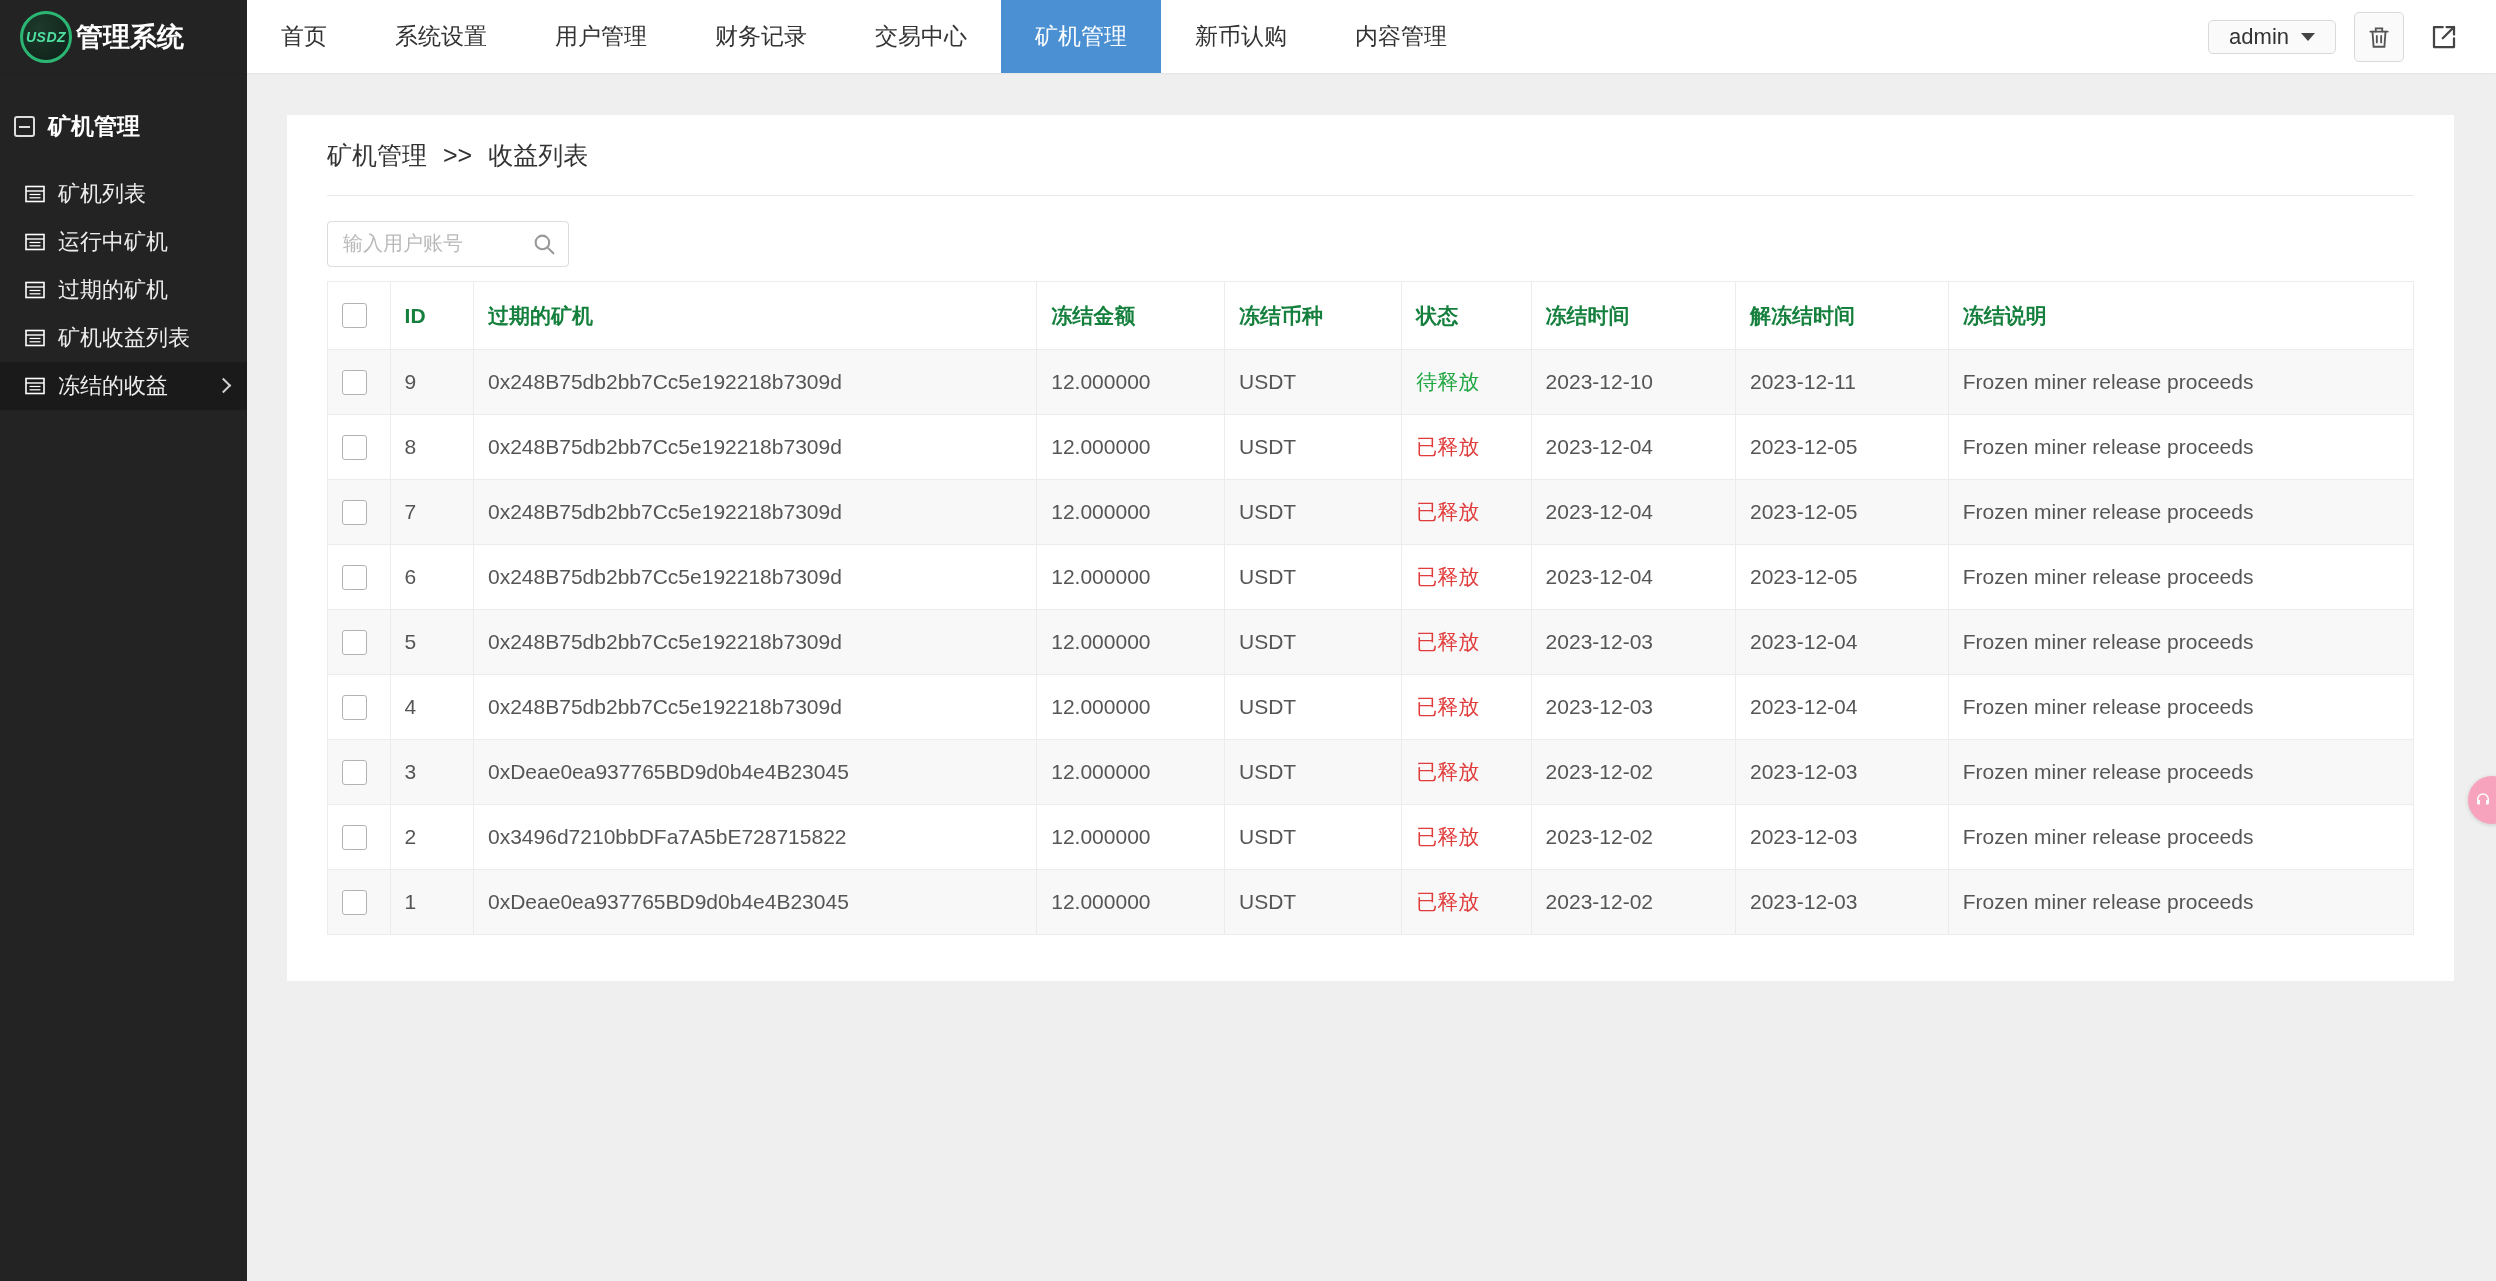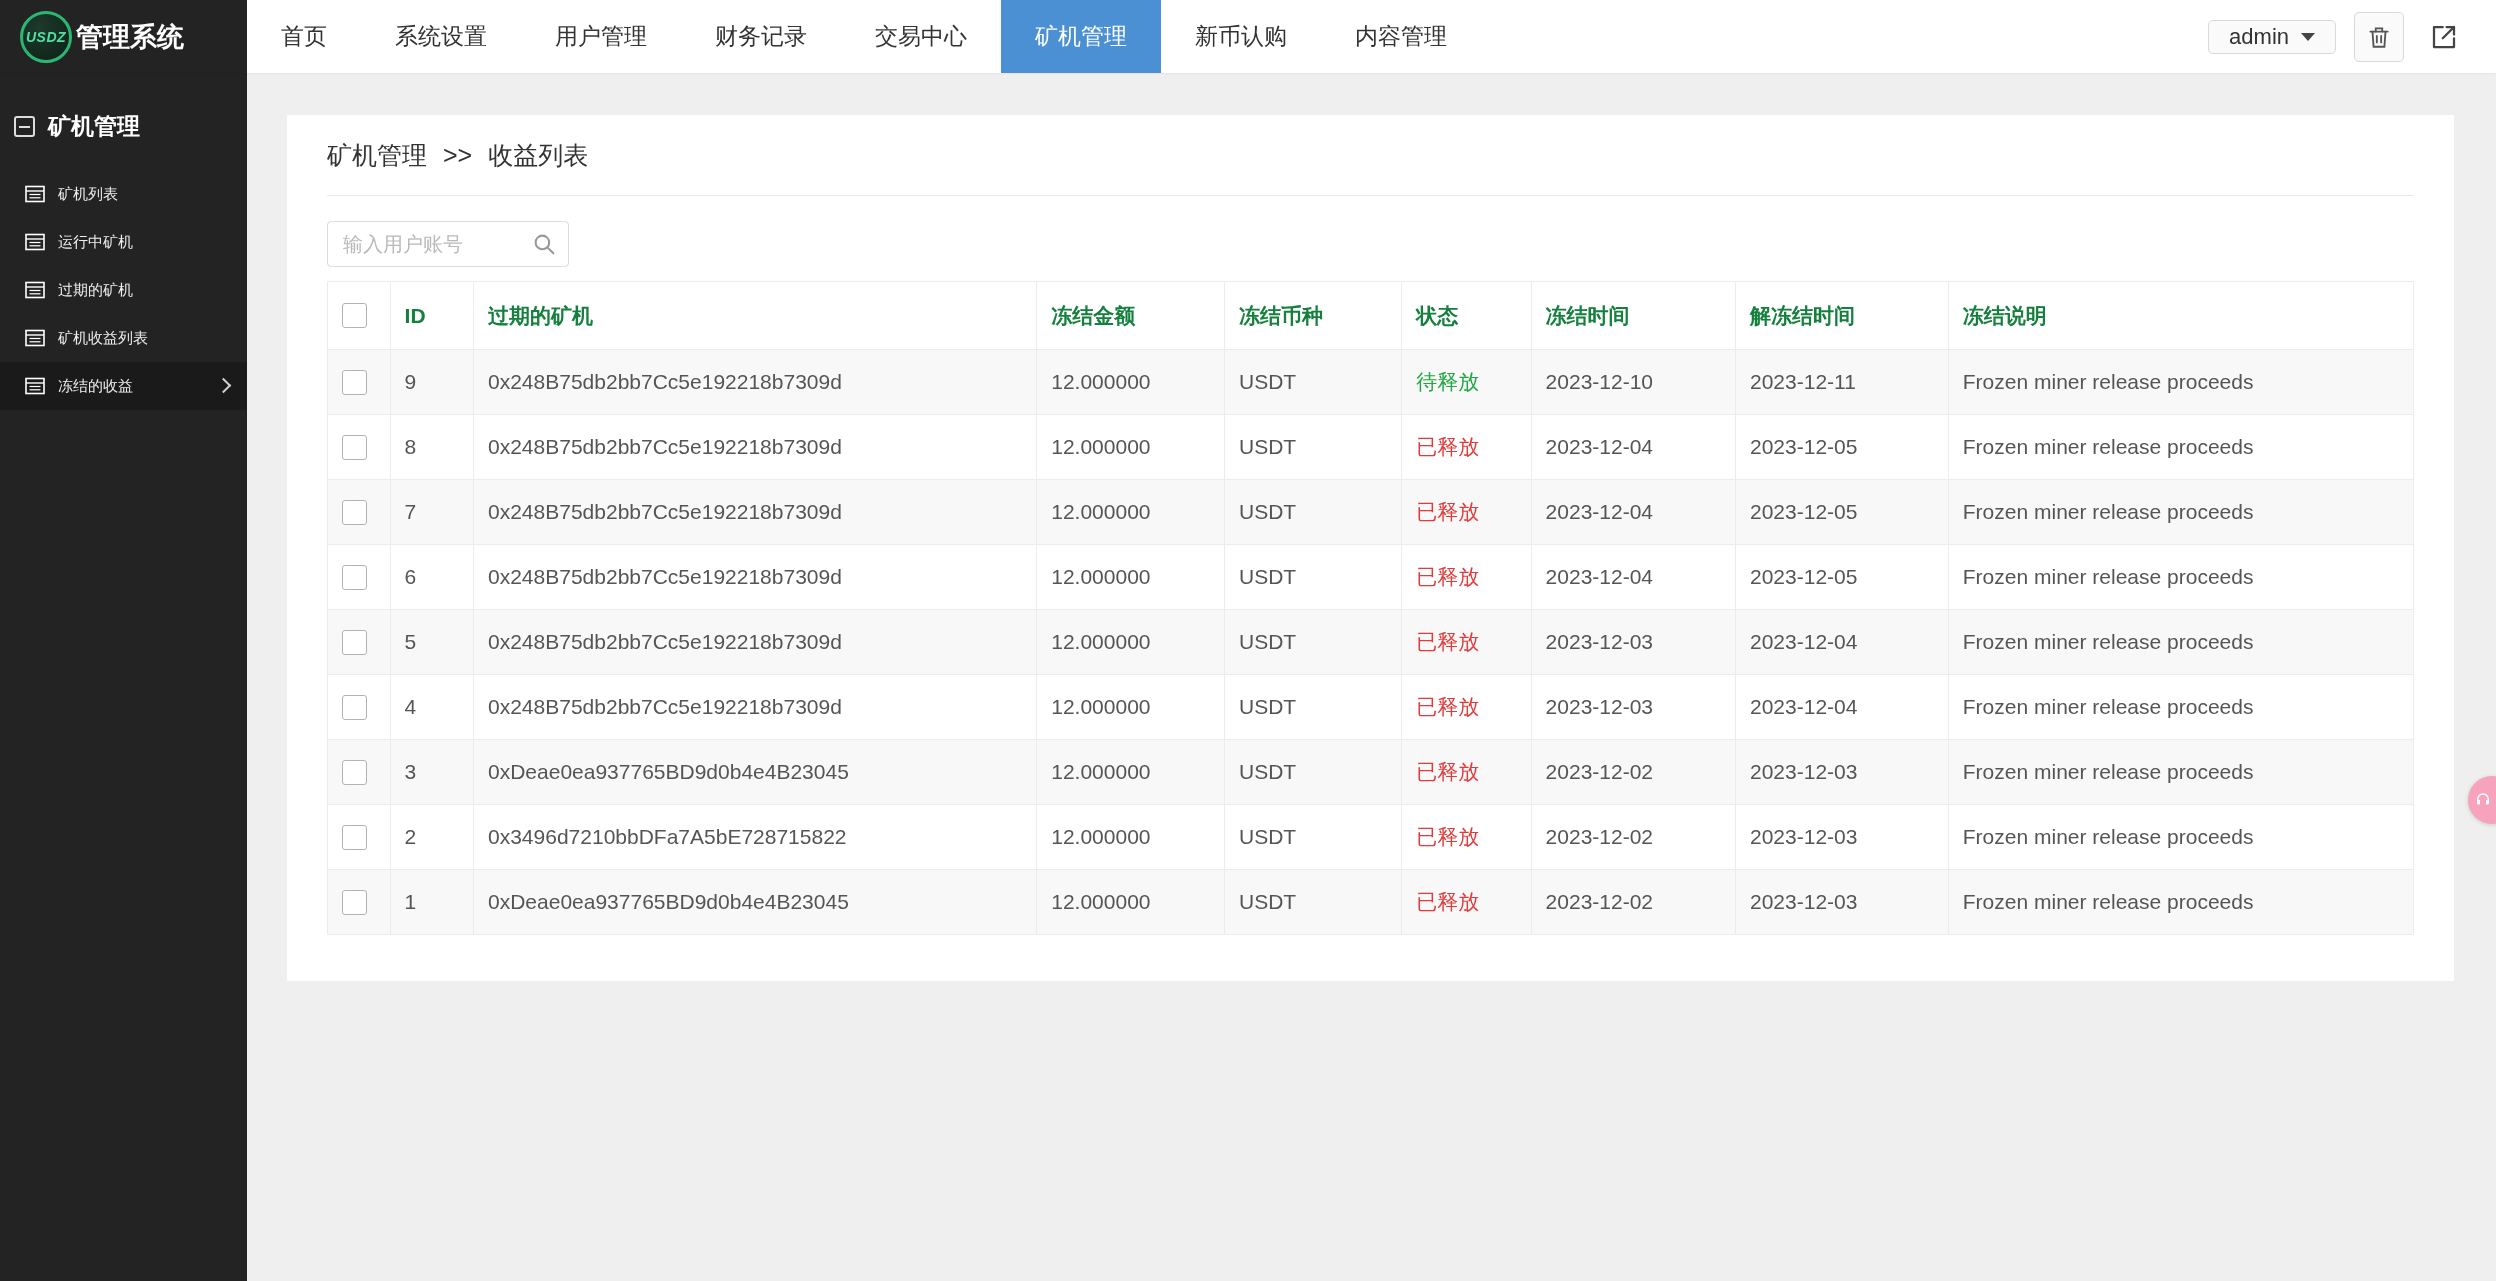--- a/index.html
+++ b/index.html
@@ -68,21 +68,21 @@
     padding:38px 0 28px 14px; font-size:23px; font-weight:bold; color:#fff;
   }
   .collapse-icon {
     width:21px; height:21px; border:2px solid #ddd; border-radius:3px;
     display:inline-flex; align-items:center; justify-content:center; flex:0 0 21px;
   }
   .collapse-icon::after { content:""; width:11px; height:2px; background:#ddd; }
 
   .side-item {
     height:48px; display:flex; align-items:center; gap:13px;
-    padding-left:25px; font-size:15px; color:#ededed; cursor:pointer;
+    padding-left:25px; font-size:22px; color:#ededed; cursor:pointer;
     position:relative;
   }
   .side-item.active { background:#1a1a1a; }
   .side-item .chev {
     display:none; position:absolute; right:18px; top:18px;
     width:11px; height:11px;
     border-top:2px solid #cfcfcf; border-right:2px solid #cfcfcf;
     transform:rotate(45deg);
   }
   .side-item.active .chev { display:block; }
@@ -93,21 +93,21 @@
     position:absolute; top:73px; left:247px; right:0; bottom:0;
     background:#efefef; padding:42px 42px 0 40px; overflow:hidden;
   }
   .card { background:#fff; padding:0 40px 46px 40px; }
 
   .breadcrumb {
     height:81px; display:flex; align-items:center; gap:16px;
     font-size:25px; color:#333; border-bottom:1px solid #e9e9e9;
   }
 
-  .toolbar { padding:25px 0 14px; }
+  .toolbar { padding:25px 0 14px;font-family:Liberation Mono, monospace; }
   .search-box { position:relative; width:242px; }
   .search-box input {
     width:242px; height:46px; border:1px solid #dcdcdc; border-radius:4px;
     padding:0 46px 0 15px; font-size:20px; color:#333; outline:none;
     font-family:inherit; background:#fff;
   }
   .search-box input::placeholder { color:#b9b9b9; }
   .search-icon { position:absolute; right:12px; top:11px; cursor:pointer; }
 
   table {

